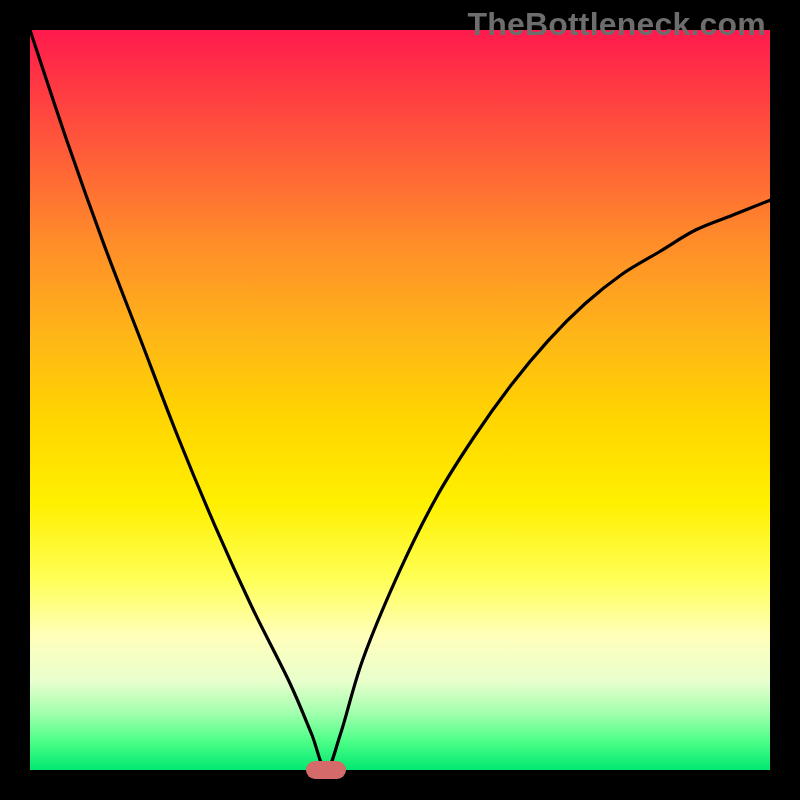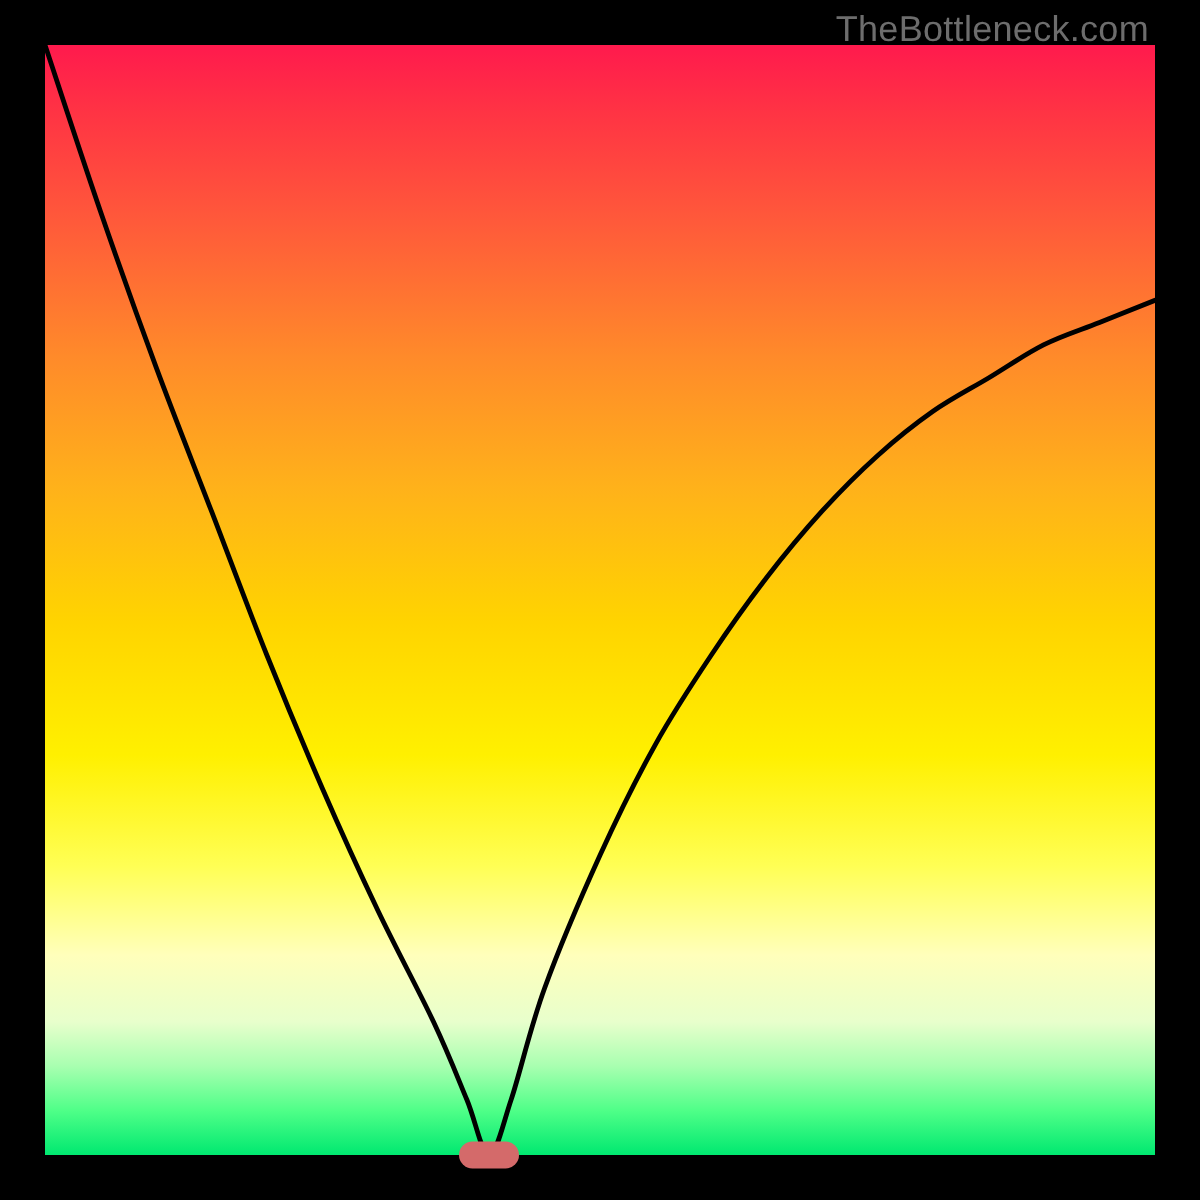--- a/index.html
+++ b/index.html
@@ -30,22 +30,22 @@
       #a8ffb0 92%,
       #4fff88 96%,
       #00e870 100%
     );
   }
   .watermark {
     position: absolute;
     top: 6px;
     right: 34px;
     font-family: Arial, Helvetica, sans-serif;
-    font-size: 24px;
-    font-weight: 400;
+    font-size: 32px;
+    font-weight: 700;
     color: #6d6d6d;
     letter-spacing: 0.2px;
   }
   .curve-svg {
     position: absolute;
     left: 30px;
     top: 30px;
     width: 740px;
     height: 740px;
   }

